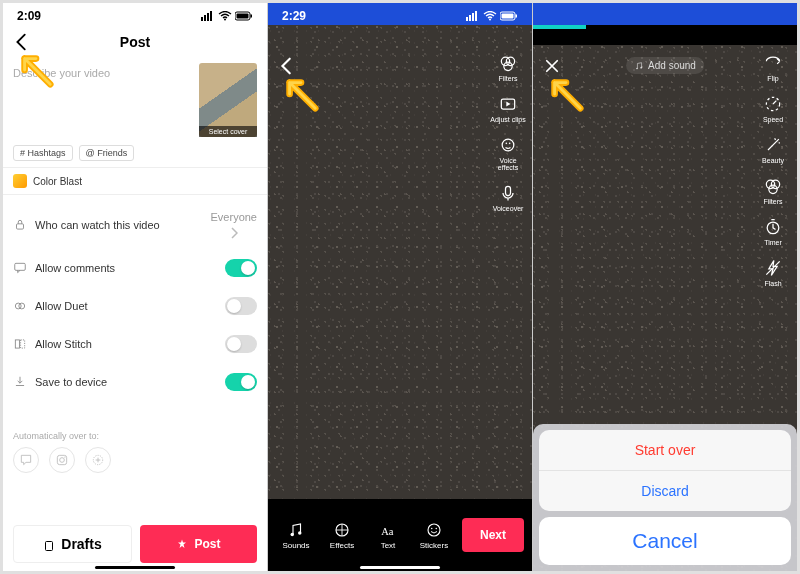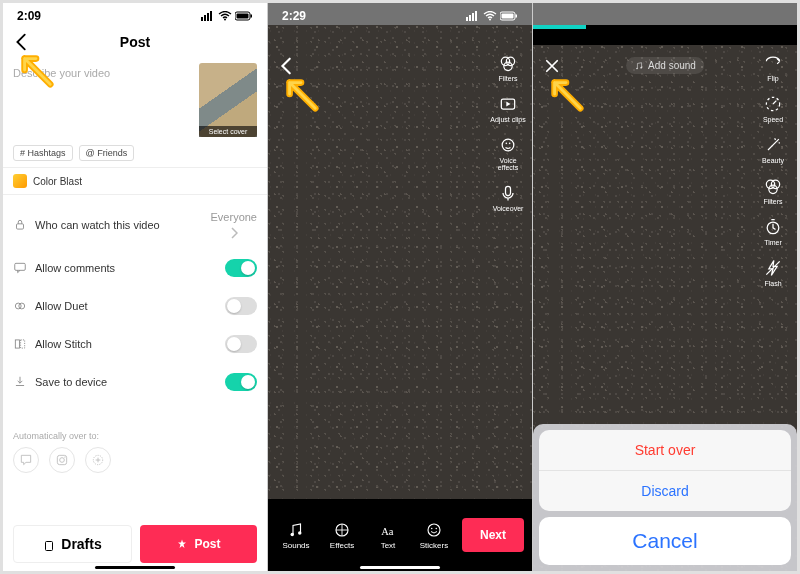--- a/index.html
+++ b/index.html
@@ -19,21 +19,21 @@
   }
   .phone {
     flex: 1;
     height: 100%;
     position: relative;
     overflow: hidden;
     border-left: 1px solid #ccc;
   }
   .phone:first-child { border-left: none; }
   .phone.dark {
-    background: #737373;
+    background: #1d4ed8;
     color: #fff;
   }
   .phone.light {
     background: #fff;
     color: #000;
   }
 
   .status-bar {
     display: flex;
     justify-content: space-between;

